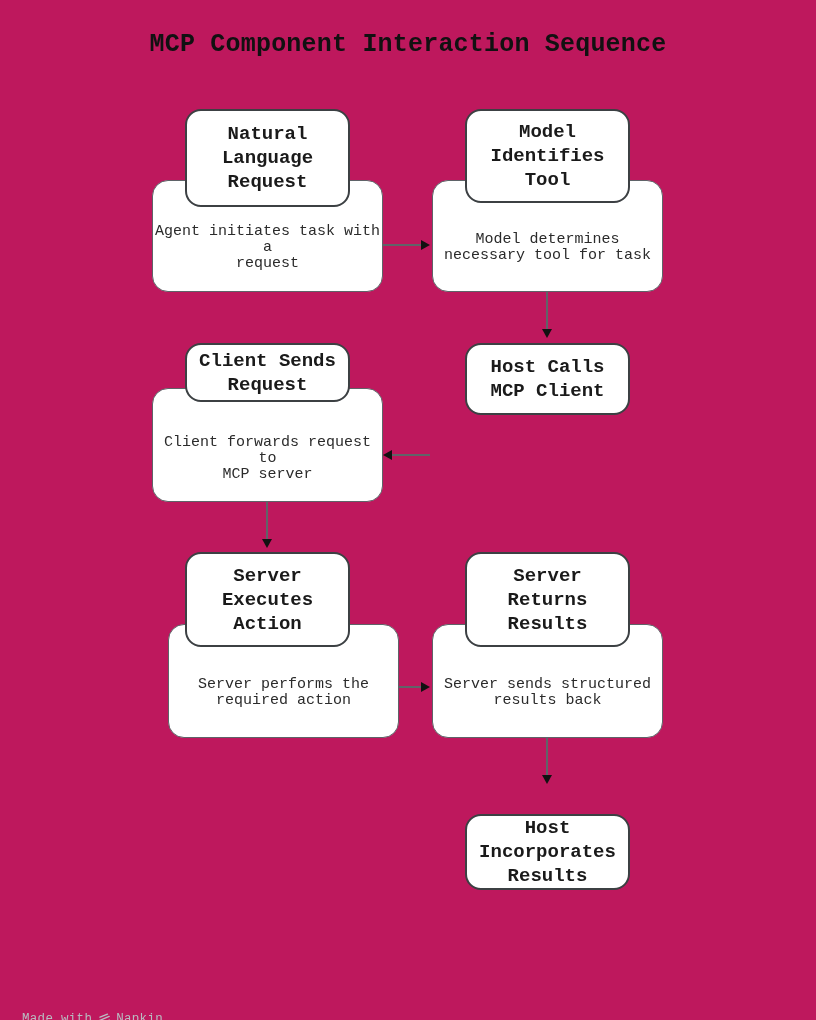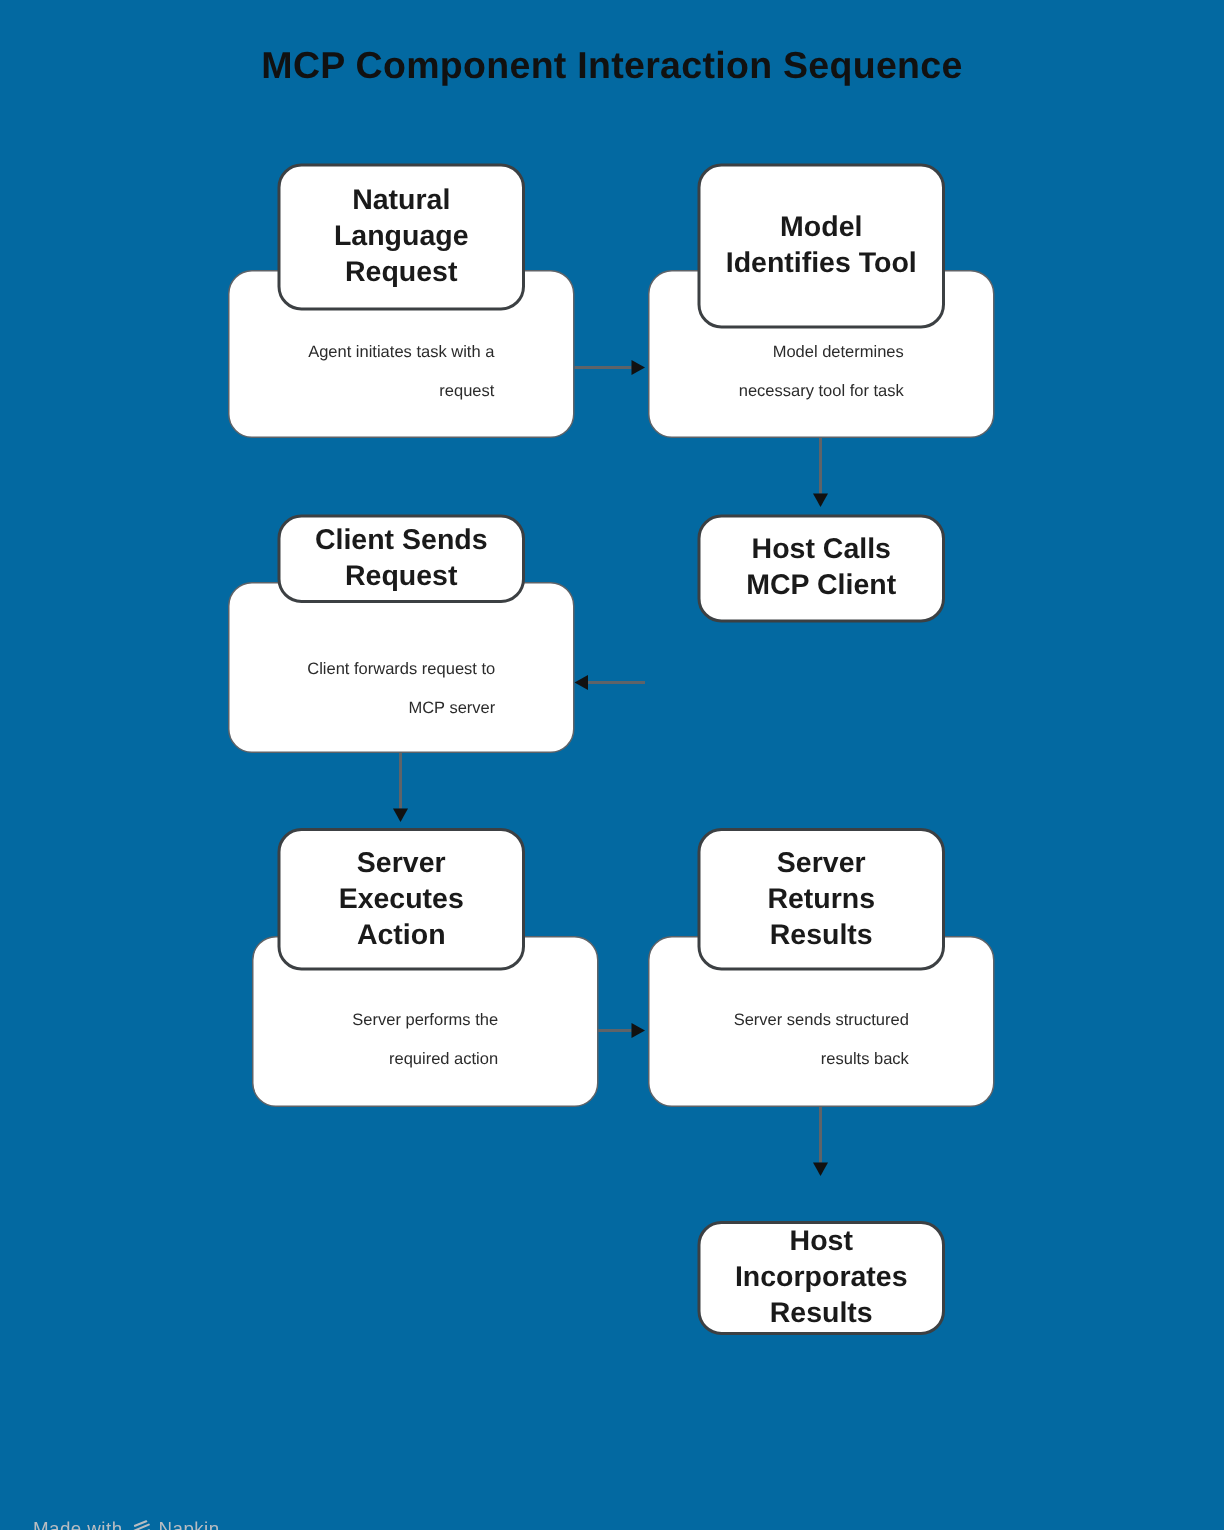--- a/index.html
+++ b/index.html
@@ -1,21 +1,21 @@
 <!DOCTYPE html>
 <html><head>
 <meta charset="utf-8">
 <style>
   html, body { margin: 0; padding: 0; background: #ffffff; }
   .canvas {
     position: relative;
     width: 816px;
     height: 1020px;
-    background: #0369a1;
-    font-family: Liberation Sans, sans-serif;
+    background: #be185d;
+    font-family: Liberation Mono, monospace;
     overflow: hidden;
   }
   * { box-sizing: border-box; }
 
   .page-title {
     position: absolute;
     top: 30px; left: 0;
     width: 100%;
     text-align: center;
     font-size: 25px;
@@ -32,24 +32,24 @@
     background: #ffffff;
     border: 1.7px solid #5f6368;
     border-radius: 16px;
     display: flex;
     align-items: center;
     justify-content: center;
     z-index: 1;
   }
   .desc-text {
     margin: 0;
-    font-size: 11px;
-    line-height: 26px;
+    font-size: 15px;
+    line-height: 16px;
     color: #2b2b2b;
-    text-align: right;
+    text-align: center;
     white-space: pre-line;
   }
   .node-title {
     position: absolute;
     width: 165px;
     background: #ffffff;
     border: 2px solid #3c4043;
     border-radius: 16px;
     display: flex;
     align-items: center;
@@ -117,21 +117,21 @@
   <div class="node-title" style="left:185px; top:109px; height:98px;">
     <h3 class="title-text">Natural
 Language
 Request</h3>
   </div>
 
   <div class="node-desc" style="left:432px; top:180px; height:112px; padding-top:23px;">
     <p class="desc-text">Model determines
 necessary tool for task</p>
   </div>
-  <div class="node-title" style="left:465px; top:109px; height:110px;">
+  <div class="node-title" style="left:465px; top:109px; height:94px;">
     <h3 class="title-text">Model
 Identifies Tool</h3>
   </div>
 
   <div class="node-desc" style="left:152px; top:388px; height:114px; padding-top:27px;">
     <p class="desc-text">Client forwards request to
 MCP server</p>
   </div>
   <div class="node-title" style="left:185px; top:343px; height:59px;">
     <h3 class="title-text">Client Sends

